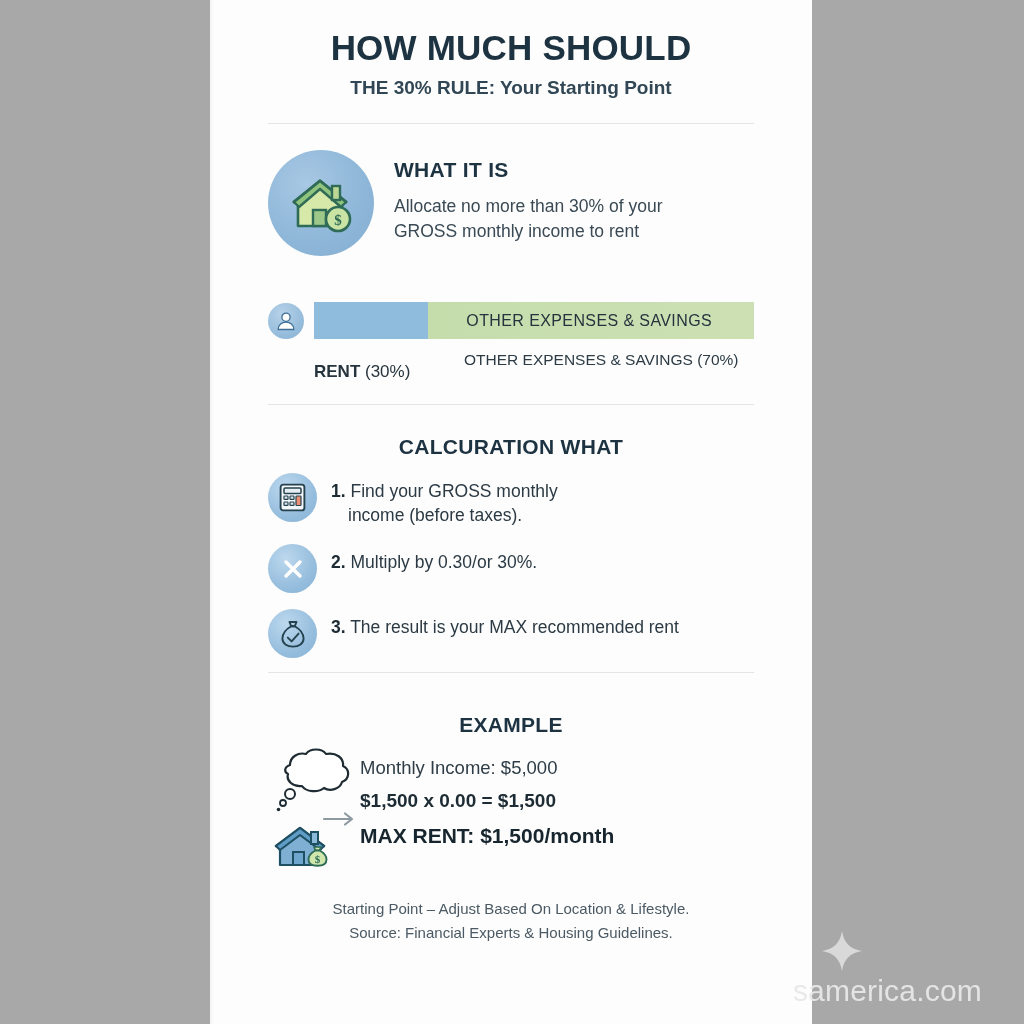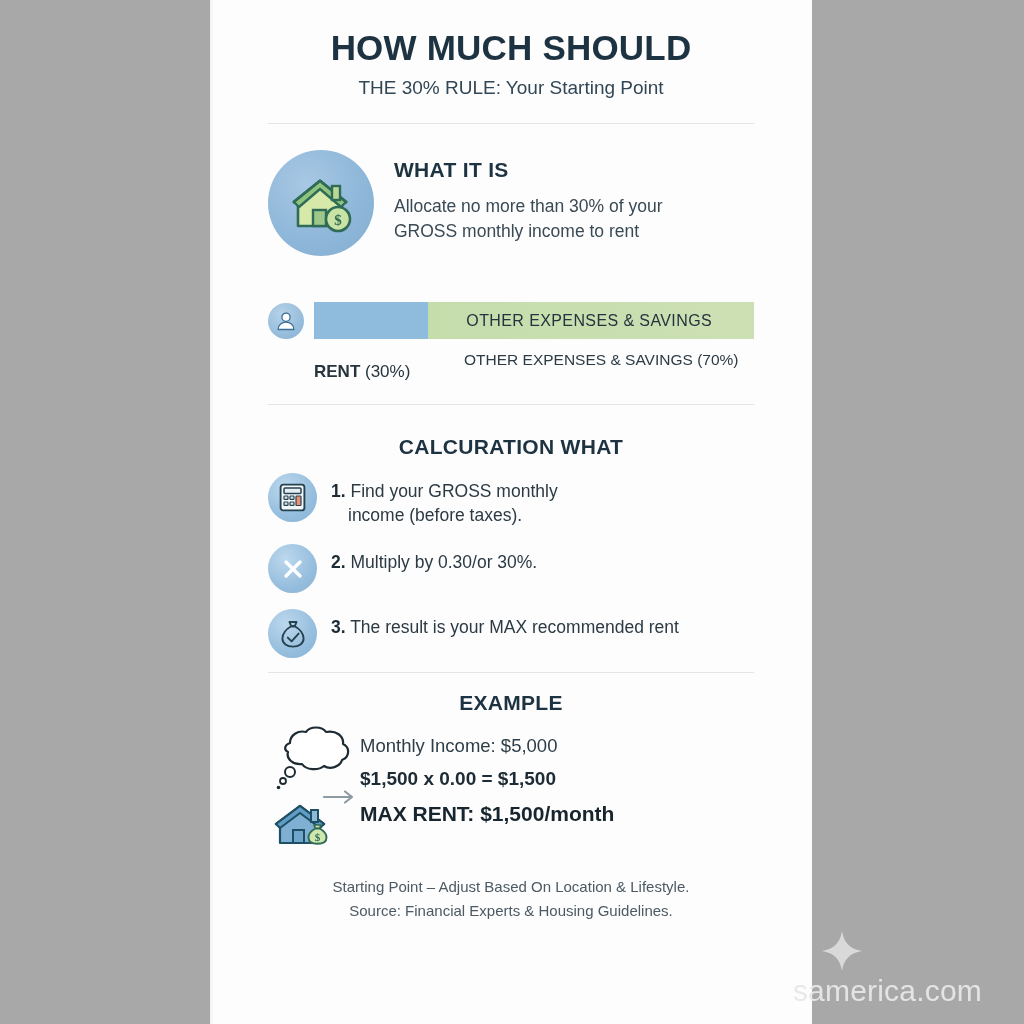--- a/index.html
+++ b/index.html
@@ -49,21 +49,21 @@
     font-weight: bold;
     letter-spacing: 0.2px;
     line-height: 1.24;
     color: #1d3342;
     margin: 0;
   }
   .hero-sub {
     margin: 8px 0 0 0;
     font-size: 19px;
     color: #324755;
-    font-weight: 400;
+    font-weight: 700;
   }
 
   .divider {
     height: 1px;
     background: #e3e5e6;
     margin: 24px 0 0 0;
   }
 
   
   .what-row {
@@ -187,21 +187,21 @@
   .step-text {
     font-size: 17.5px;
     color: #2b3a44;
     line-height: 1.37;
     padding-top: 9px;
   }
   .step-text b { font-weight: bold; color: #1d2b34; }
   .step-indent { display: block; padding-left: 17px; }
 
   
-  .example-block { margin-top: 18px; }
+  .example-block { margin-top: 40px; }
   .example-head {
     font-size: 21px;
     font-weight: bold;
     color: #1d3342;
     text-align: center;
     letter-spacing: 0.3px;
     margin: 0 0 6px 0;
   }
   .example-grid {
     display: flex;

